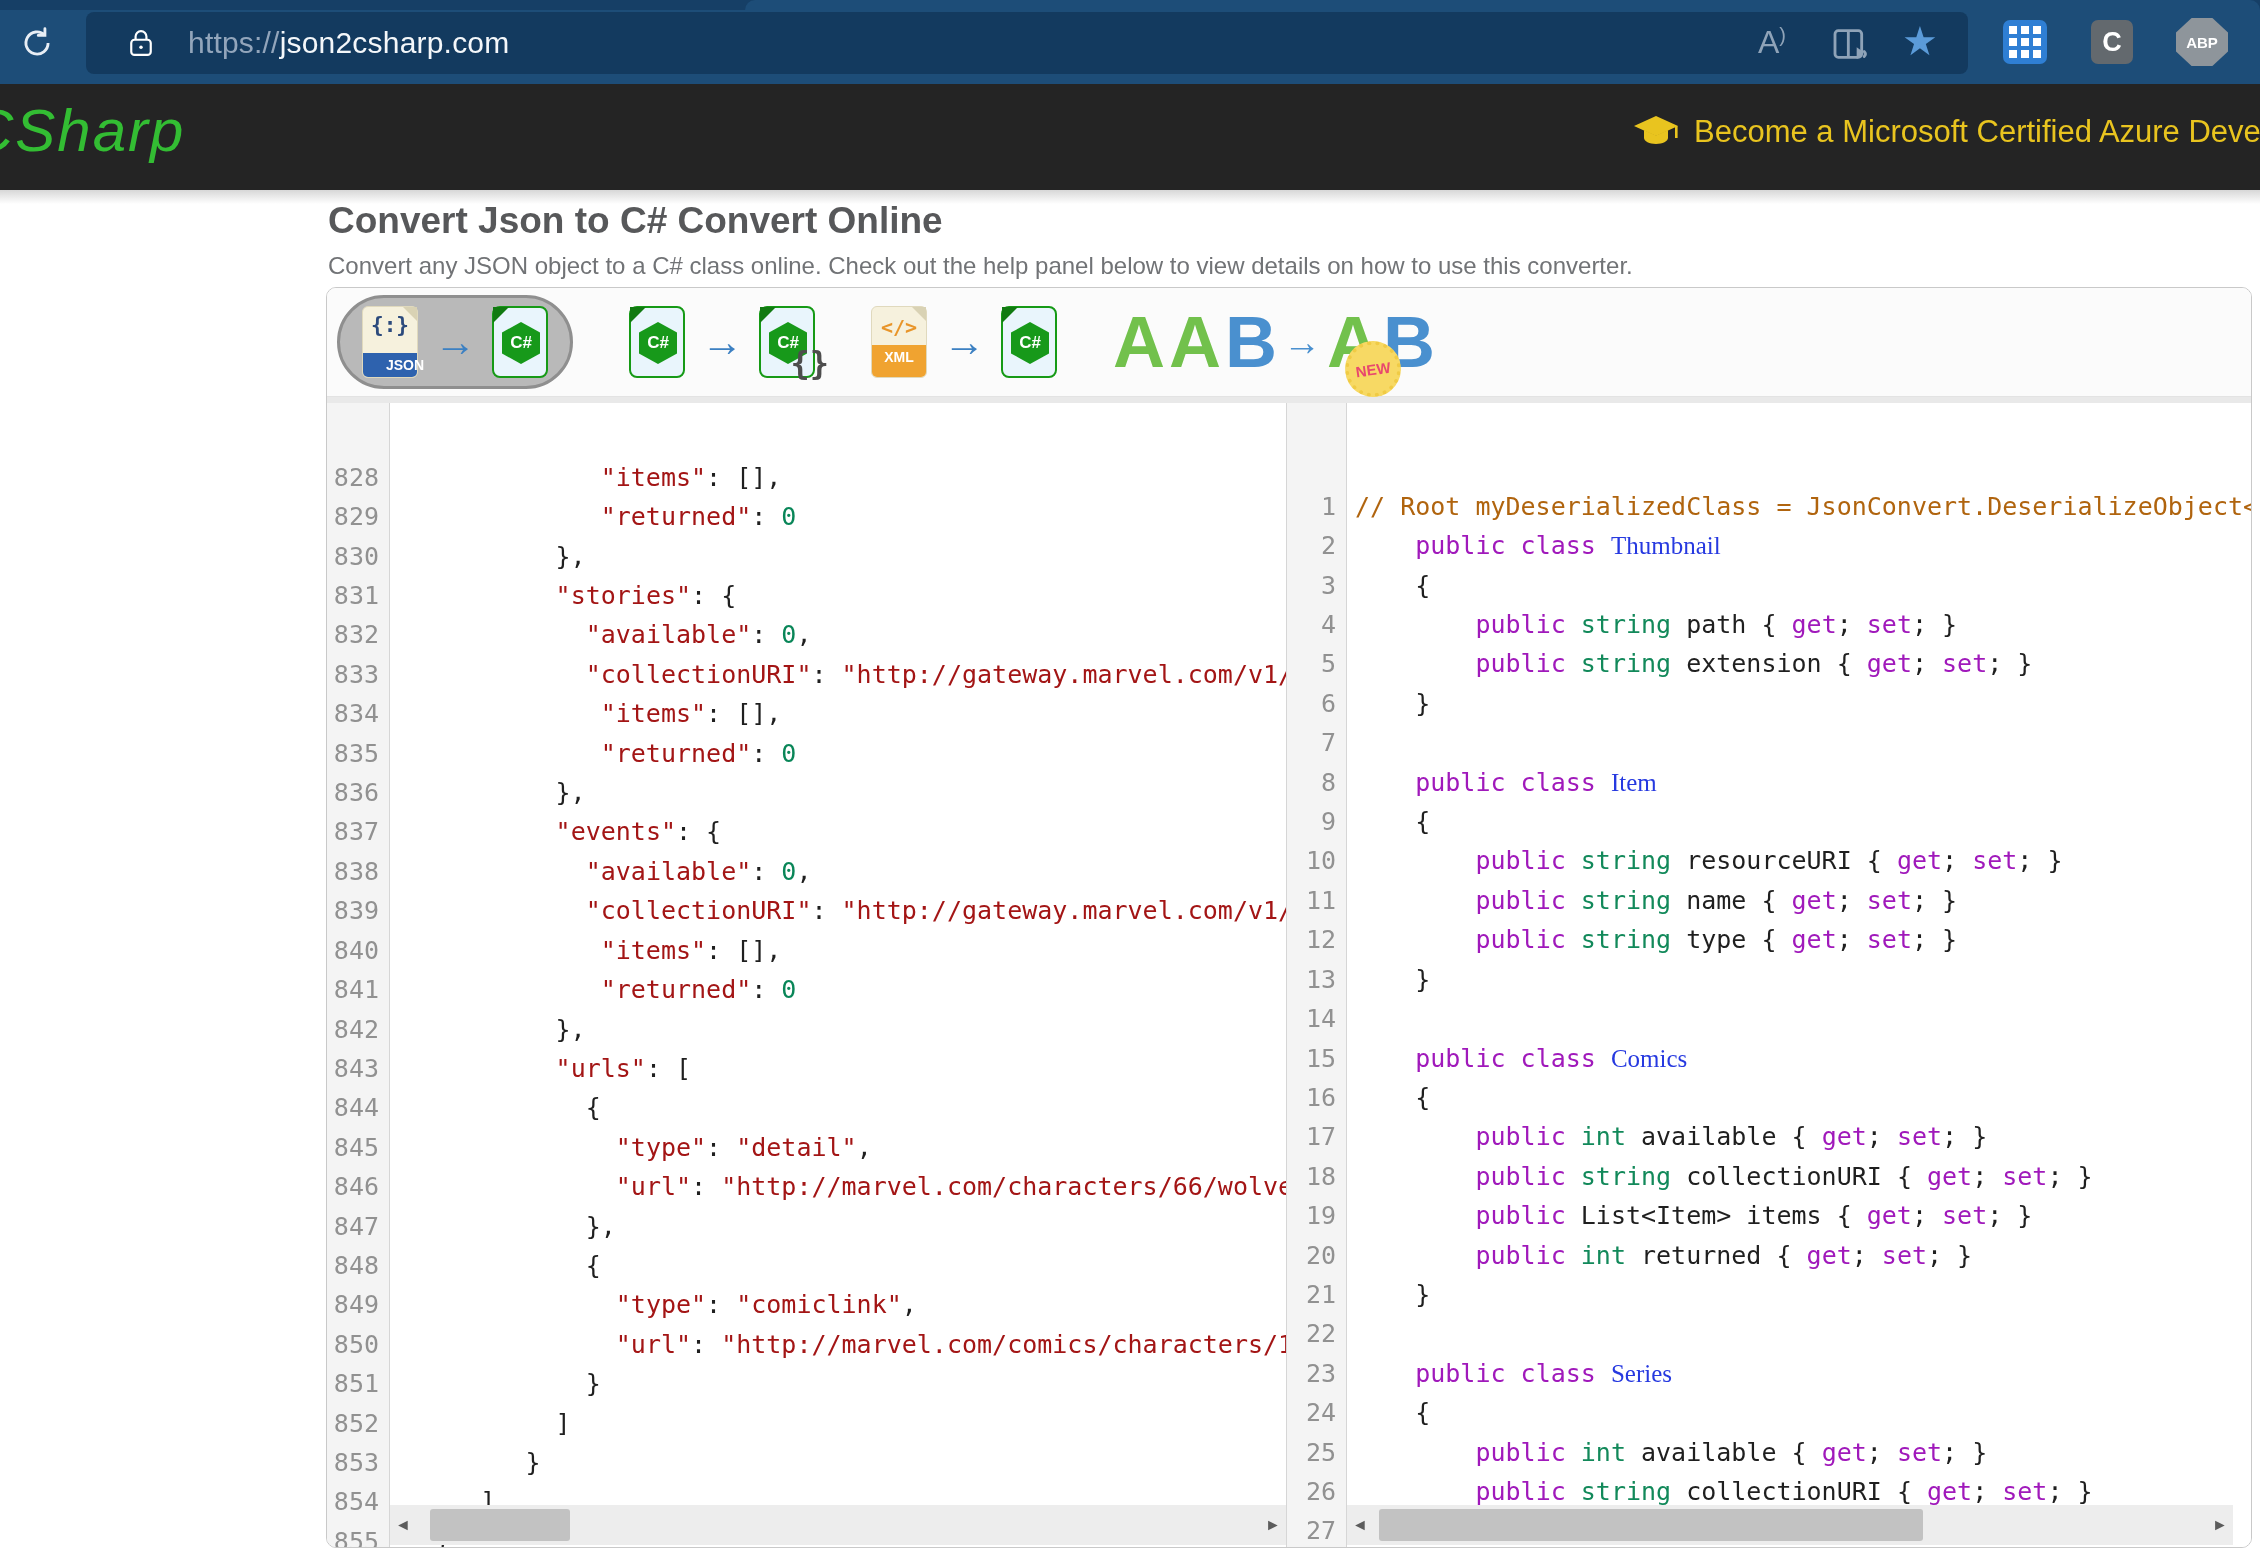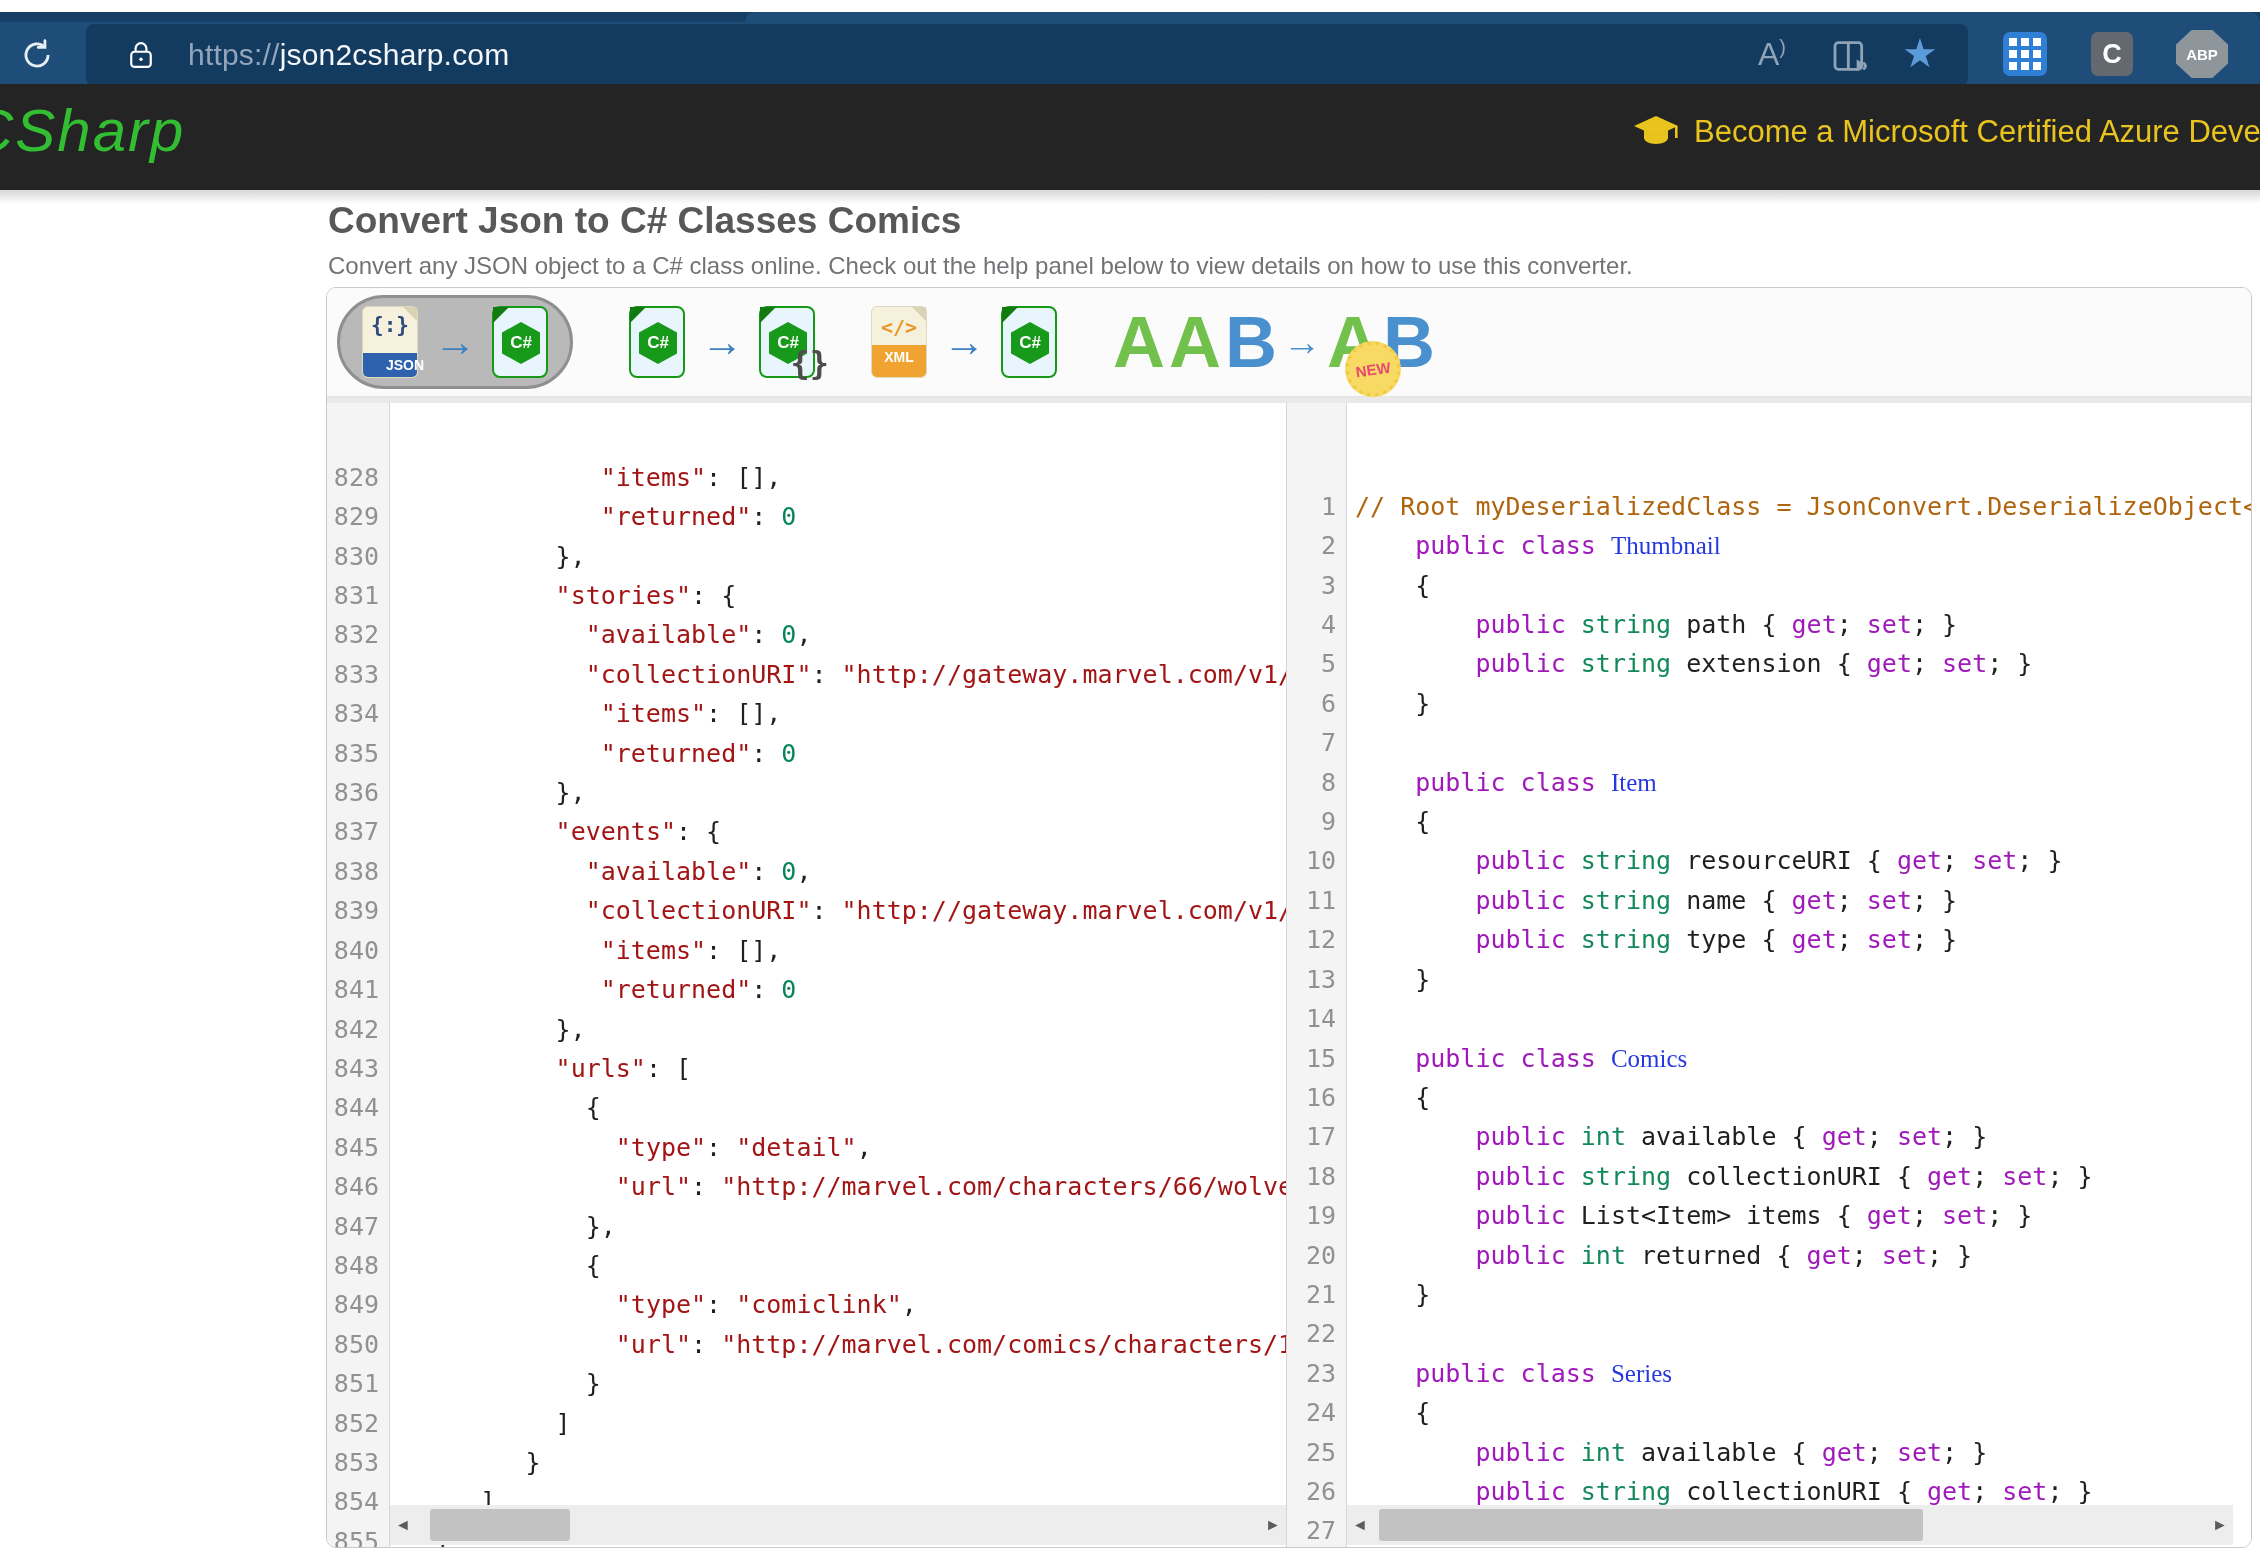--- a/index.html
+++ b/index.html
@@ -1,20 +1,20 @@
 <!DOCTYPE html>
 <html><head>
 <meta charset="utf-8">
 <style>
   html,body{margin:0;padding:0;width:2260px;height:1551px;overflow:hidden;background:#ffffff;
     font-family:"Liberation Sans",sans-serif;}
   *{box-sizing:border-box;}
 
   
-  .chrome{position:absolute;left:0;top:12px;width:2260px;height:84px;background:#1d4d78;}
+  .chrome{position:absolute;left:0;top:0;width:2260px;height:84px;background:#1d4d78;}
   .tabstrip{position:absolute;left:0;top:0;width:2260px;height:10px;background:#163f66;}
   .tab-hump{position:absolute;left:745px;top:0;width:1515px;height:10px;background:#1d4d78;
     border-radius:12px 12px 0 0;}
   .reload{position:absolute;left:18px;top:24px;width:38px;height:38px;color:#e8eef5;cursor:pointer;}
   .urlbar{position:absolute;left:86px;top:12px;width:1882px;height:62px;background:#133a5f;border-radius:8px;}
   .lockicon{position:absolute;left:42px;top:15px;}
   .urltext{position:absolute;left:102px;top:14px;font-size:30px;letter-spacing:.2px;white-space:nowrap;}
   .urltext .scheme{color:#92a5bb;}
   .urltext .host{color:#f4f7fa;}
   .bar-ic{position:absolute;top:12px;color:#8fa3b8;}
@@ -170,21 +170,21 @@
     <svg width="48" height="36" viewBox="0 0 48 36">
       <polygon points="24,2 46,12 24,22 2,12" fill="#e9c41f"></polygon>
       <path d="M12 16v8c0 3 5.4 6 12 6s12-3 12-6v-8l-12 5.5z" fill="#e9c41f"></path>
       <rect x="43" y="12" width="2.6" height="12" fill="#e9c41f"></rect>
     </svg>
     <span>Become a Microsoft Certified Azure Developer</span>
   </div>
 </div>
 <div class="headershadow"></div>
 
-<div class="pagetitle">Convert Json to C# Classes Comics</div>
+<div class="pagetitle">Convert Json to C# Convert Online</div>
 <div class="pagesub">Convert any JSON object to a C# class online. Check out the help panel below to view details on how to use this converter.</div>
 
 <div class="card">
 
   <div class="toolbar">
 
     <div class="tgroup selected">
       <div class="ficon icon-json">
         <span class="fold"></span>
         <div class="glyph">{:}</div>

